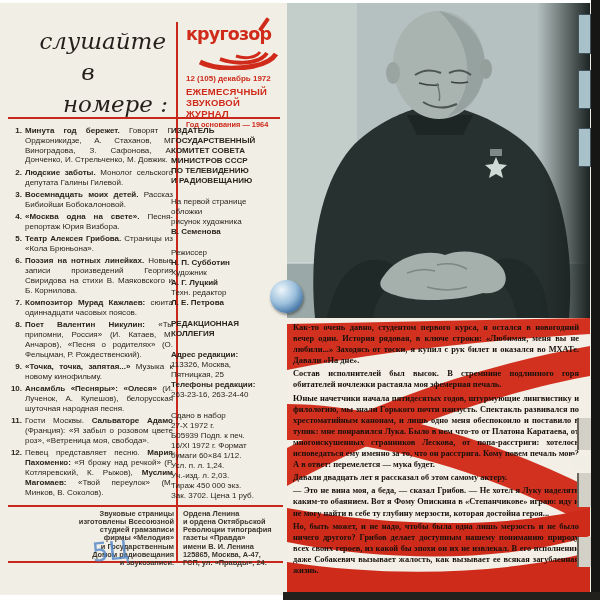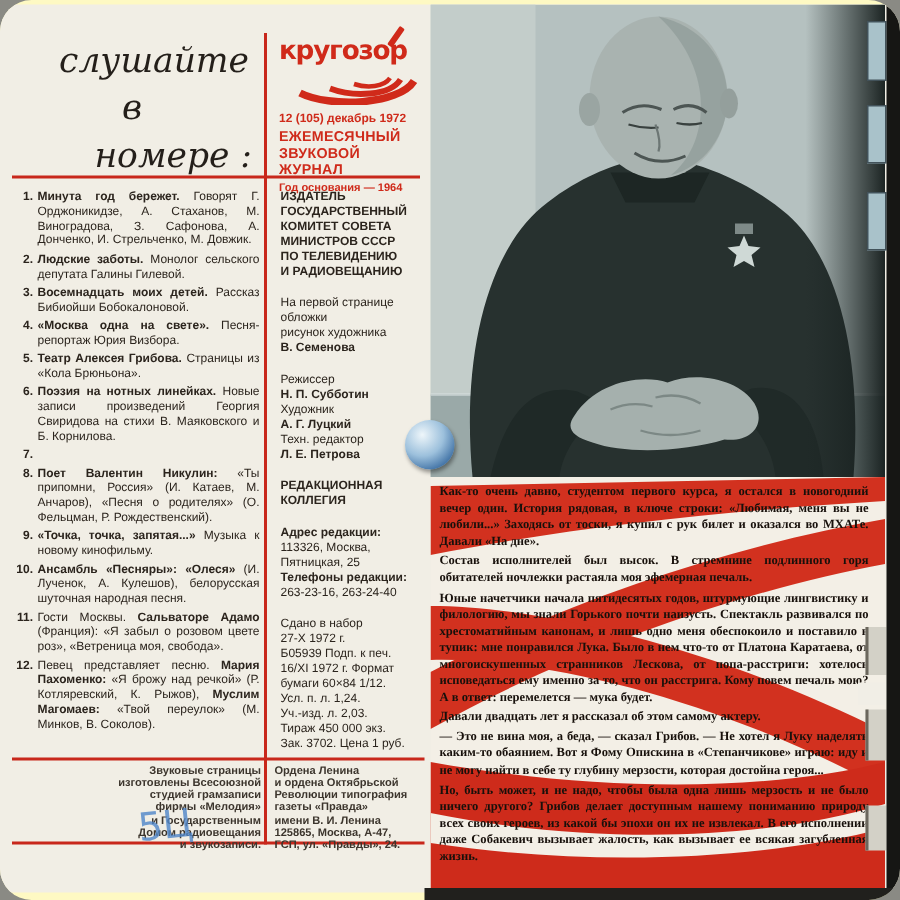--- a/index.html
+++ b/index.html
@@ -1,17 +1,17 @@
 <!DOCTYPE html>
 <html><head>
 <meta charset="utf-8">
 <style>
   html,body{margin:0;padding:0;background:#8a8a84;}
-  #scan{position:relative;width:600px;height:600px;background:#fef9c3;overflow:hidden;
-        font-family:"Liberation Sans",sans-serif;border-radius:21px;}
+  #scan{position:relative;width:600px;height:600px;background:#ffffff;overflow:hidden;
+        font-family:"Liberation Sans",sans-serif;}
   .abs{position:absolute;}
   #paper{left:0;top:3px;width:600px;height:592px;background:#f1eee5;}
 
   
   #masthead{left:6px;top:28px;width:164px;height:92px;color:#241f1a;
             font-family:"DejaVu Serif",serif;font-style:italic;font-size:23px;line-height:1.2;}
   #masthead .l1{text-align:right;padding-right:4px;}
   #masthead .l2{text-align:center;margin-top:3px;}
   #masthead .l3{text-align:right;padding-right:2px;margin-top:5px;}
 
@@ -34,21 +34,21 @@
   .founded{font-size:7.4px;font-weight:bold;margin-top:0;}
 
   
   #toc{left:8px;top:126px;width:165px;}
   .toc-item{display:flex;font-size:8px;line-height:1.23;color:#2b241d;margin-bottom:2.5px;}
   .toc-num{font-weight:bold;flex:0 0 14px;text-align:right;margin-right:3px;}
   .toc-body{flex:1;text-align:justify;}
   .b{font-weight:bold;}
 
   
-  #publisher{left:187px;top:126px;width:96px;font-size:8px;line-height:1.25;color:#2b241d;}
+  #publisher{left:171px;top:126px;width:96px;font-size:8px;line-height:1.25;color:#2b241d;}
   .pub-block{margin-bottom:11px;}
 
   
   #photo{left:287px;top:3px;width:303px;height:315px;}
 
   
   #article{left:287px;top:318px;width:303px;height:274px;}
   #article-bg{position:absolute;left:0;top:0;}
   #article-inner{position:absolute;left:6px;top:4px;width:286px;}
   .article-title{font:italic bold 9.5px "Liberation Serif",serif;color:#8e120c;
@@ -131,20 +131,21 @@
       <div class="toc-item">
         <span class="toc-num">5.</span>
         <span class="toc-body"><span class="b">Театр Алексея Грибова.</span><span> Страницы из «Кола Брюньона».</span></span>
       </div>
       <div class="toc-item">
         <span class="toc-num">6.</span>
         <span class="toc-body"><span class="b">Поэзия на нотных линейках.</span><span> Новые записи произведений Георгия Свиридова на стихи В. Маяковского и Б. Корнилова.</span></span>
       </div>
       <div class="toc-item">
         <span class="toc-num">7.</span>
+        <span class="toc-body"><span class="b">Композитор Мурад Кажлаев:</span><span> сюита одиннадцати часовых поясов.</span></span>
       </div>
       <div class="toc-item">
         <span class="toc-num">8.</span>
         <span class="toc-body"><span class="b">Поет Валентин Никулин:</span><span> «Ты припомни, Россия» (И. Катаев, М. Анчаров), «Песня о родителях» (О. Фельцман, Р. Рождественский).</span></span>
       </div>
       <div class="toc-item">
         <span class="toc-num">9.</span>
         <span class="toc-body"><span class="b">«Точка, точка, запятая...»</span><span> Музыка к новому кинофильму.</span></span>
       </div>
       <div class="toc-item">

